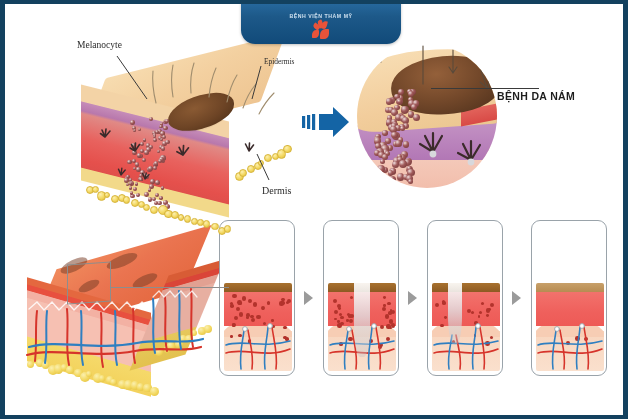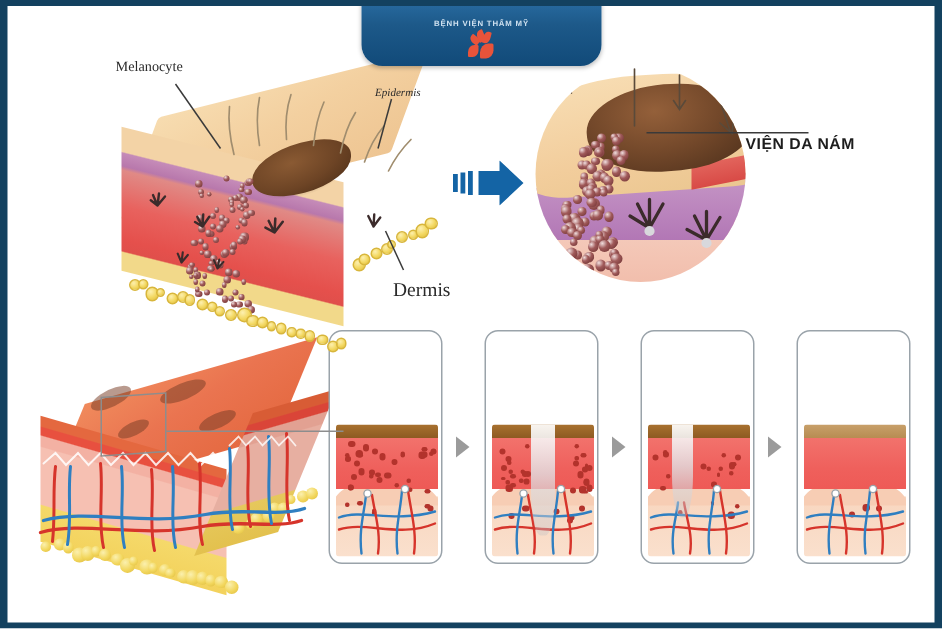--- a/index.html
+++ b/index.html
@@ -430,22 +430,22 @@
 
     <svg width="618" height="230" style="position:absolute;left:0;top:0;z-index:25;pointer-events:none;">
       <g stroke="#3a3a3a" stroke-width="1" fill="none">
         <path d="M112 52 L142 95"></path>
         <path d="M256 62 L247 95"></path>
         <path d="M264 176 L252 150"></path>
       </g>
     </svg>
 
     <span class="lbl" style="left:72px; top:36px; font-size:9.5px;">Melanocyte</span>
-    <span class="lbl" style="left:245px; top:53px; font-size:7.4px;font-style:italic;">Epidermis</span>
-    <span class="lbl" style="left:257px; top:181px; font-size:13px;">Dermis</span>
+    <span class="lbl" style="left:259px; top:53px; font-size:7.4px;">Epidermis</span>
+    <span class="lbl" style="left:257px; top:181px; font-size:10px;">Dermis</span>
 
     <div id="blue-arrow">
       <svg width="48" height="30" viewBox="0 0 48 30">
         <rect x="0" y="9" width="3.2" height="12" fill="#1464a5"></rect>
         <rect x="5" y="8" width="3.2" height="14" fill="#1464a5"></rect>
         <rect x="10" y="7" width="3.2" height="16" fill="#1464a5"></rect>
         <path d="M17 7 L31 7 L31 0 L47 15 L31 30 L31 23 L17 23 Z" fill="#1464a5"></path>
       </svg>
     </div>
 
@@ -568,21 +568,21 @@
           </g>
           <g transform="translate(114,116)">
             <path d="M0 0 L-8 -16 M0 0 L0 -19 M0 0 L9 -15 M0 0 L-13 -7"></path>
             <circle cx="0" cy="2" r="3.4" fill="#d8d8dc" stroke="none"></circle>
           </g>
         </g>
       </svg>
     </div>
 
     <div id="vdn-line"></div>
-    <div id="vdn-text">VIỆN DA NÁM</div>
+    <div id="vdn-text">BỆNH DA NÁM</div>
 
     <div id="skin-block-bottom">
       <div class="bb-top"></div>
       <div class="bb-spot" style="left:46px; top:8px;  width:26px; height:13px;"></div>
       <div class="bb-spot" style="left:92px; top:4px;  width:30px; height:12px;"></div>
       <div class="bb-spot" style="left:118px;top:24px; width:24px; height:11px;"></div>
       <div class="bb-spot" style="left:64px; top:30px; width:20px; height:10px;"></div>
       <div class="bb-front"></div>
       <div class="bb-side"></div>
 

